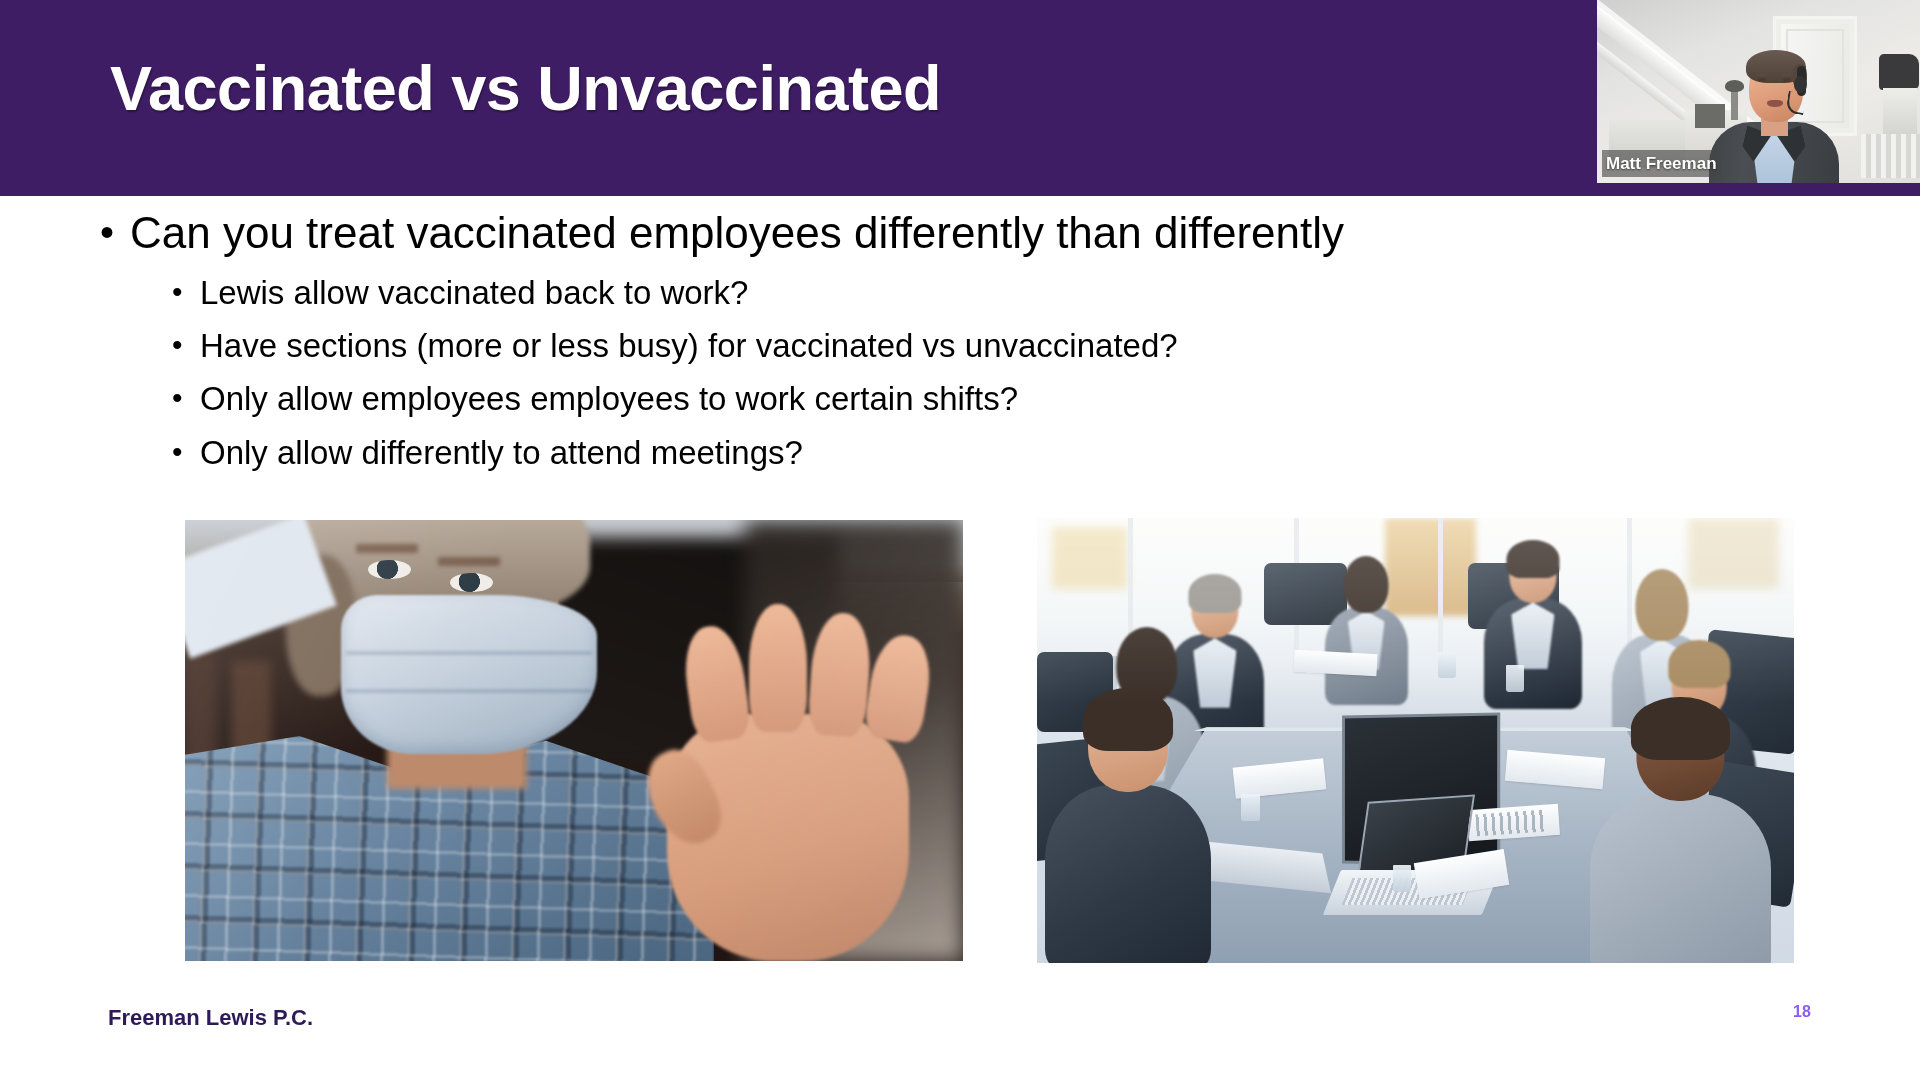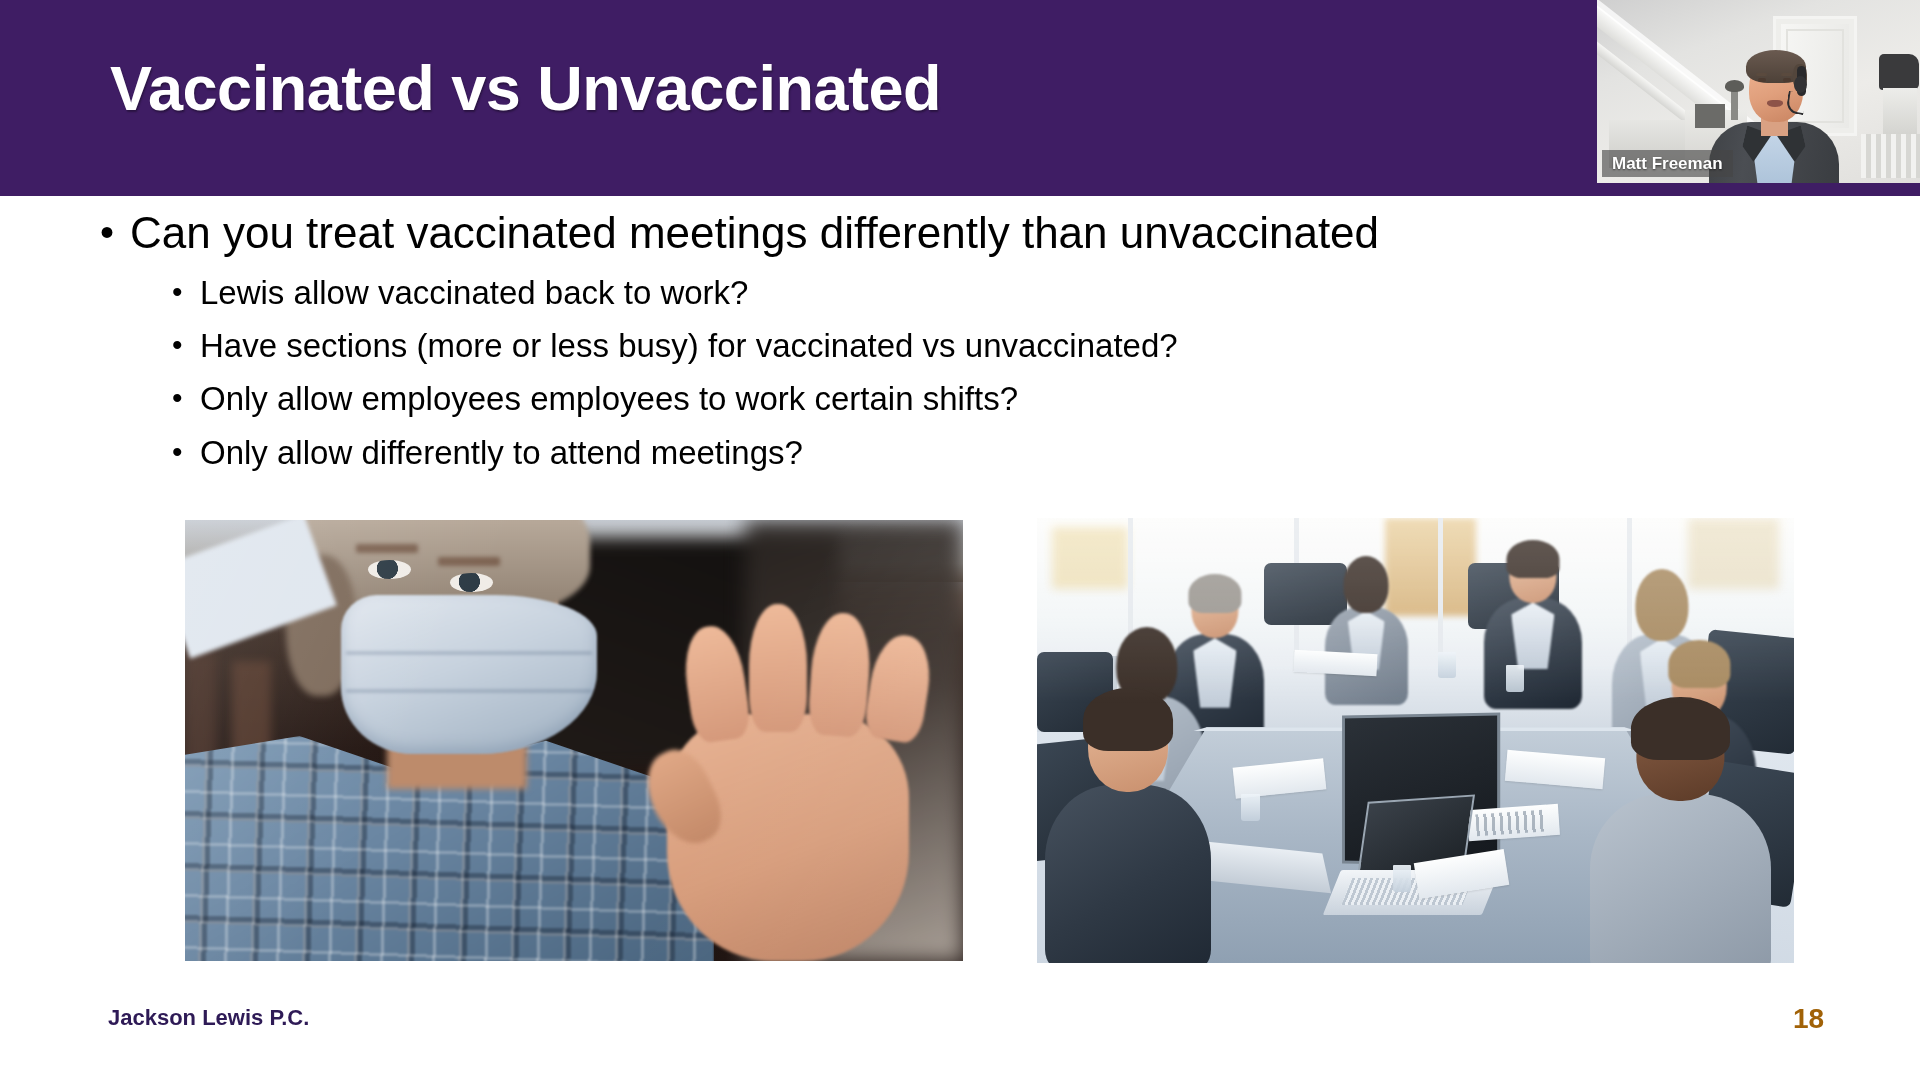--- a/index.html
+++ b/index.html
@@ -168,21 +168,21 @@
     border-radius:0 0 0 12px;
     transform:rotate(8deg);
   }
   .cam-headset-ear {
     position:absolute; left:85px; top:32px; width:13px; height:17px;
     border-radius:50%; background:#333335;
   }
 
   #cam-name-band {
     position:absolute; left:5px; bottom:6px; height:27px;
-    padding:0 10px;
+    padding:0 4px;
     display:flex; align-items:center;
     background:rgba(70,70,70,0.62);
   }
   #cam-name-text {
     font-size:17px; font-weight:bold; color:#ffffff;
     white-space:nowrap;
     text-shadow:0 1px 2px rgba(0,0,0,0.55);
   }
 
   
@@ -499,21 +499,21 @@
   }
 
   
   #footer-firm {
     position:absolute; left:108px; top:1005px;
     font-size:22px; font-weight:bold; color:#2E1A56;
     white-space:nowrap;
   }
   #footer-pagenum {
     position:absolute; left:1793px; top:1003px;
-    font-size:28px; font-weight:bold; color:#a16207;
+    font-size:16px; font-weight:bold; color:#8b5cf6;
   }
 </style>
 </head>
 <body>
 
 <div id="header-band">
   <div id="slide-title">Vaccinated vs Unvaccinated</div>
 </div>
 
 <div id="webcam-overlay">
@@ -555,21 +555,21 @@
   </div>
   <div id="cam-name-band">
     <span id="cam-name-text">Matt Freeman</span>
   </div>
 </div>
 
 <div id="content-area">
 
   <div class="bullet-l1" style="top:12px;">
     <span class="dot">•</span>
-    <span>Can you treat vaccinated meetings differently than unvaccinated</span>
+    <span>Can you treat vaccinated employees differently than differently</span>
   </div>
 
   <div class="bullet-l2" style="top:78px;">
     <span class="dot">•</span>
     <span>Lewis allow vaccinated back to work?</span>
   </div>
 
   <div class="bullet-l2" style="top:131px;">
     <span class="dot">•</span>
     <span>Have sections (more or less busy) for vaccinated vs unvaccinated?</span>
@@ -708,14 +708,14 @@
   </div>
   <div class="mt-person" style="left:73%; top:62%; width:24%; height:42%;">
     <div class="mt-body light"></div>
     <div class="mt-head2 dark"></div>
     <div class="mt-hair2"></div>
   </div>
 
   <div class="mt-sheen"></div>
 </div>
 
-<div id="footer-firm">Jackson Lewis P.C.</div>
+<div id="footer-firm">Freeman Lewis P.C.</div>
 <div id="footer-pagenum">18</div>
 
 </body></html>

